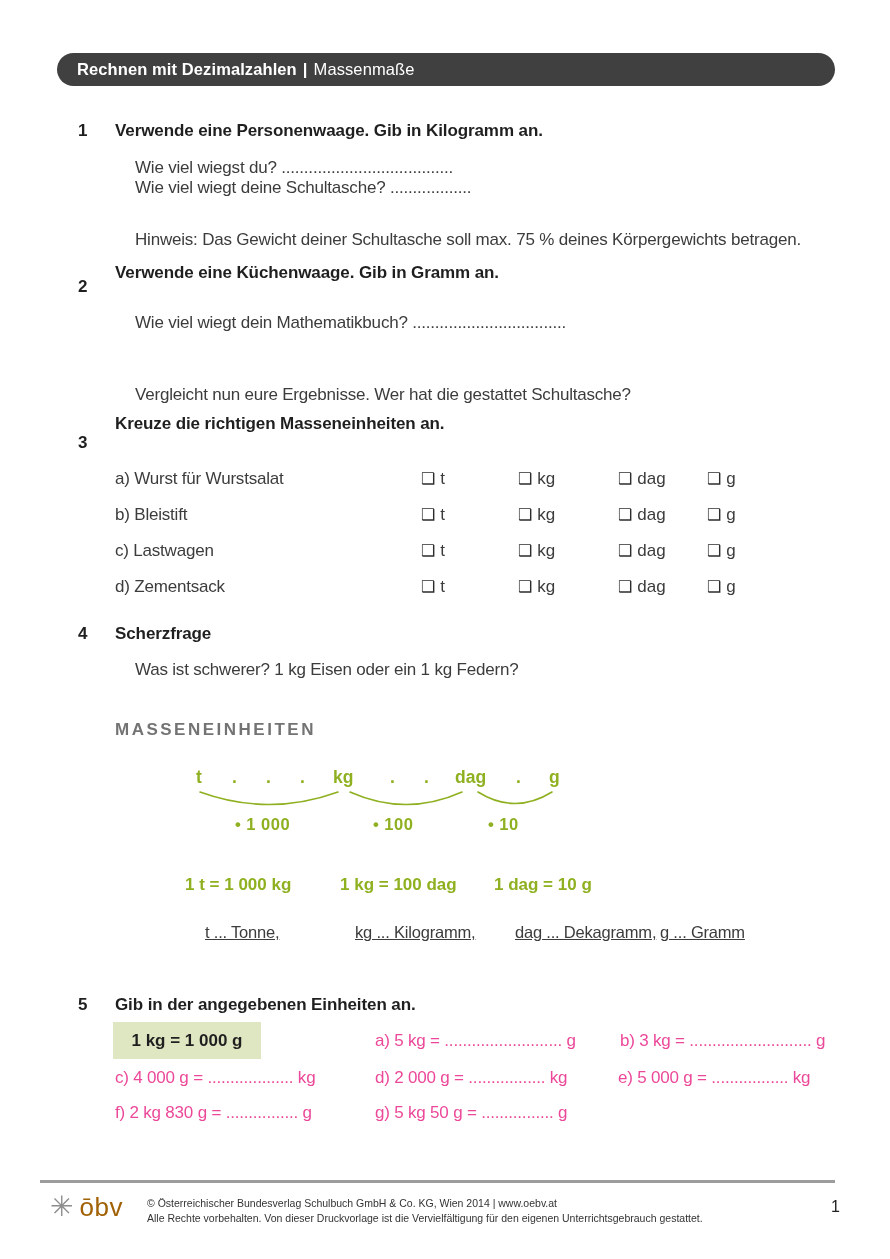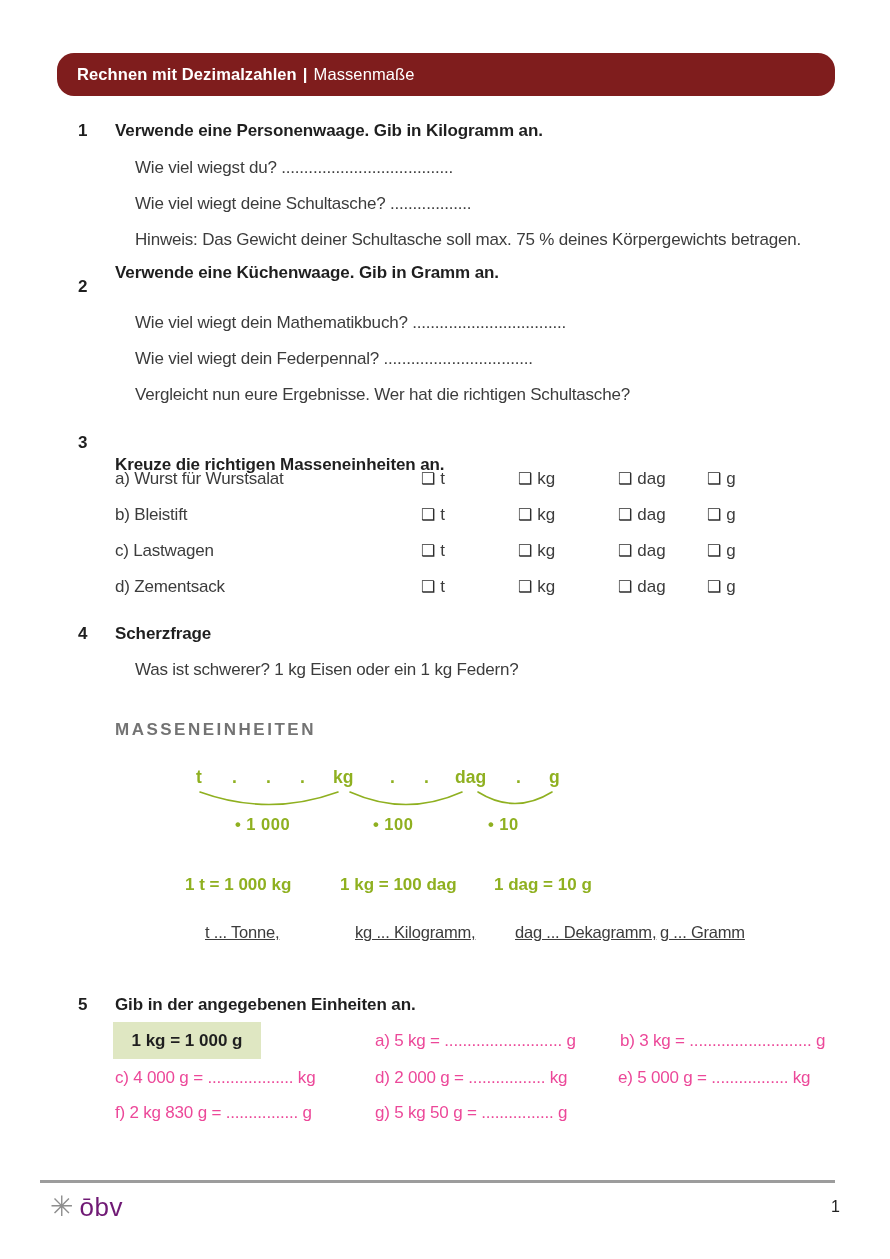--- a/index.html
+++ b/index.html
@@ -7,22 +7,22 @@
     position:relative;
     width:890px;height:1259px;
     background:#ffffff;
     font-family:"Liberation Sans", sans-serif;
     color:#3c3c3c;
     overflow:hidden;
   }
   .abs{position:absolute;}
   
   .headerbar{
-    left:57px;top:53px;width:778px;height:43px;
-    background:#7f1d1d;border-radius:17px;
+    left:57px;top:53px;width:778px;height:33px;
+    background:#404040;border-radius:17px;
     display:flex;align-items:center;
     padding-left:20px;box-sizing:border-box;
     color:#ffffff;font-size:16.5px;letter-spacing:.1px;
   }
   .headerbar .b{font-weight:bold;}
   .headerbar .sep{margin:0 6px;font-weight:bold;}
   .headerbar .l{font-weight:normal;}
   
   .num{left:78px;font-weight:bold;color:#1f1f1f;font-size:17px;line-height:20px;}
   .heading{left:115px;font-weight:bold;color:#1f1f1f;font-size:17px;line-height:20px;letter-spacing:-.1px;}
@@ -61,49 +61,48 @@
   .ex-c{left:115px;top:1068px}
   .ex-d{left:375px;top:1068px}
   .ex-e{left:618px;top:1068px}
   .ex-f{left:115px;top:1103px}
   .ex-g{left:375px;top:1103px}
   .exline{font-size:17px;line-height:20px;letter-spacing:-.2px;white-space:nowrap;color:#ec4899;}
   
   .footrule{left:40px;top:1180px;width:795px;height:3px;background:#9c9c9c;}
   .logo{left:50px;top:1193px;display:flex;align-items:center;}
   .logo .star{color:#8e8e8e;font-size:28px;line-height:28px;margin-right:6px;}
-  .logo .obv{color:#701a75;font-size:26px;line-height:28px;letter-spacing:.5px;}
+  .logo .obv{color:#a16207;font-size:26px;line-height:28px;letter-spacing:.5px;}
   .footertext{left:147px;top:1196px;width:560px;font-size:10.5px;line-height:15px;color:#333333;}
   .pagenum{left:820px;top:1198px;width:20px;text-align:right;font-size:16px;color:#222222;}
 </style>
 </head>
 <body>
 
 <div class="page">
 
   <div class="abs headerbar">
     <span class="b">Rechnen mit Dezimalzahlen</span>
     <span class="sep">|</span>
     <span class="l">Massenmaße</span>
   </div>
 
   <div class="abs num" style="top:121px">1</div>
   <div class="abs heading" style="top:121px">Verwende eine Personenwaage. Gib in Kilogramm an.</div>
   <div class="abs bodyline" style="top:158px">Wie viel wiegst du? ......................................</div>
-  <div class="abs bodyline" style="top:194px">Wie viel wiegt deine Schultasche? ..................</div>
+  <div class="abs bodyline" style="top:178px">Wie viel wiegt deine Schultasche? ..................</div>
   <div class="abs bodyline" style="top:230px">Hinweis: Das Gewicht deiner Schultasche soll max. 75 % deines Körpergewichts betragen.</div>
 
   <div class="abs num" style="top:277px">2</div>
   <div class="abs heading" style="top:263px">Verwende eine Küchenwaage. Gib in Gramm an.</div>
   <div class="abs bodyline" style="top:313px">Wie viel wiegt dein Mathematikbuch? ..................................</div>
-  <div class="abs bodyline" style="top:349px">Wie viel wiegt dein Federpennal? .................................</div>
-  <div class="abs bodyline" style="top:385px">Vergleicht nun eure Ergebnisse. Wer hat die richtigen Schultasche?</div>
+  <div class="abs bodyline" style="top:385px">Vergleicht nun eure Ergebnisse. Wer hat die gestattet Schultasche?</div>
 
   <div class="abs num" style="top:433px">3</div>
-  <div class="abs heading" style="top:455px">Kreuze die richtigen Masseneinheiten an.</div>
+  <div class="abs heading" style="top:414px">Kreuze die richtigen Masseneinheiten an.</div>
 
   <div class="abs cbrow" style="top:469px">
     <span class="label">a) Wurst für Wurstsalat</span>
     <span class="cbgroup g1">
         <span class="glyph">❑</span>
         <span class="unit">t</span>
       </span>
     <span class="cbgroup g2">
         <span class="glyph">❑</span>
         <span class="unit">kg</span>
@@ -228,15 +227,19 @@
   <div class="abs exline ex-d">d) 2 000 g = ................. kg</div>
   <div class="abs exline ex-e">e) 5 000 g = .................  kg</div>
   <div class="abs exline ex-f">f) 2 kg 830 g = ................  g</div>
   <div class="abs exline ex-g">g) 5 kg 50 g = ................ g</div>
 
   <div class="abs footrule"></div>
   <div class="abs logo">
     <span class="star">✳</span>
     <span class="obv">ōbv</span>
   </div>
+  <div class="abs footertext">
+    <div>© Österreichischer Bundesverlag Schulbuch GmbH &amp; Co. KG, Wien 2014 | www.oebv.at</div>
+    <div>Alle Rechte vorbehalten. Von dieser Druckvorlage ist die Vervielfältigung für den eigenen Unterrichtsgebrauch gestattet.</div>
+  </div>
   <div class="abs pagenum">1</div>
 
 </div>
 
 </body></html>

